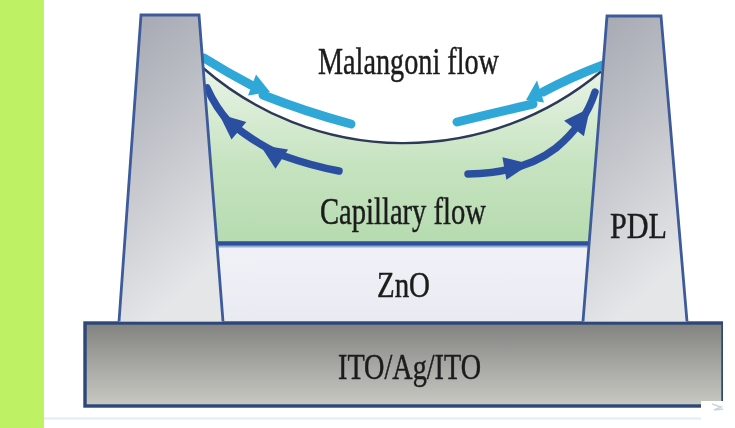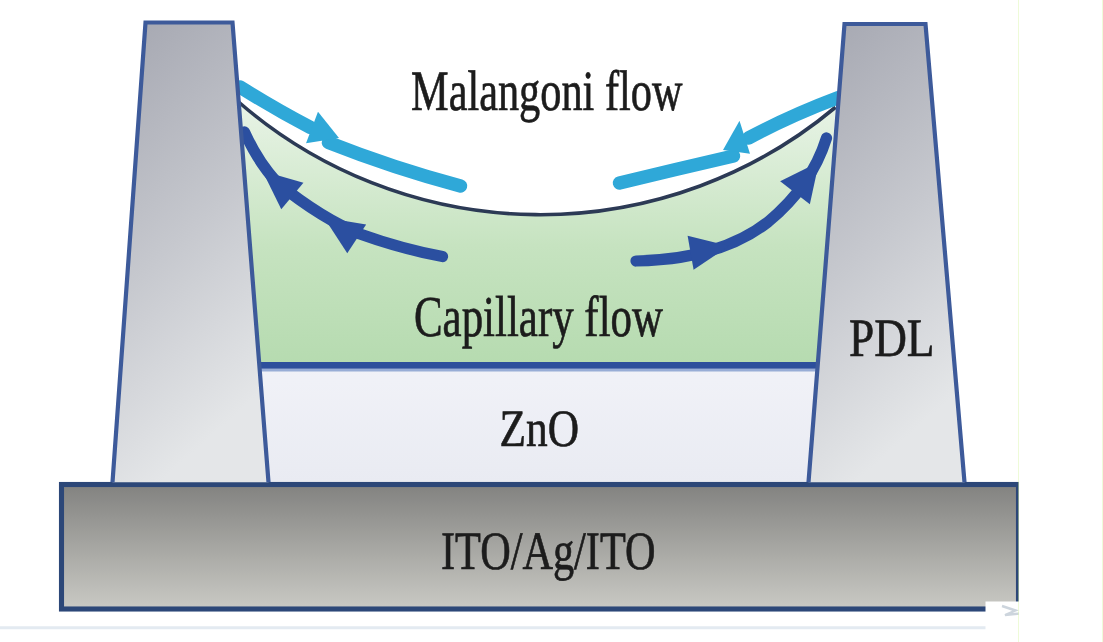--- a/index.html
+++ b/index.html
@@ -1,16 +1,16 @@
 <!DOCTYPE html>
 <html><head>
 <meta charset="utf-8">
 <style>
   html,body{margin:0;padding:0;background:#ffffff;}
-  .wrap{position:relative;width:679px;height:428px;background:#bef264;overflow:hidden;}
+  .wrap{position:relative;width:679px;height:428px;background:#bef264;overflow:hidden;padding-left:44px;}
   svg{display:block;}
   text{font-family:"Liberation Serif", serif;fill:#1c1c1c;stroke:#1c1c1c;stroke-width:0.45;}
 </style>
 </head>
 <body>
 <div class="wrap">
 <svg width="735" height="428" viewBox="0 0 735 428" style="filter:blur(0.35px)">
   <defs>
     <linearGradient id="barGrad" x1="0" y1="0" x2="0" y2="1">
       <stop offset="0" stop-color="#828280"></stop>

